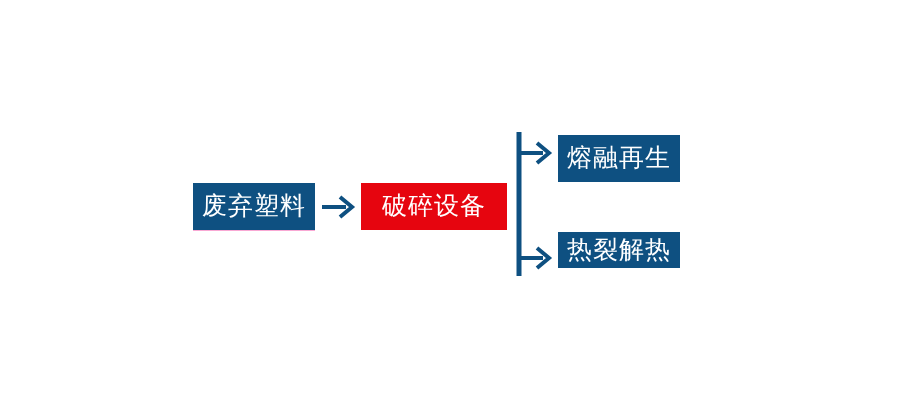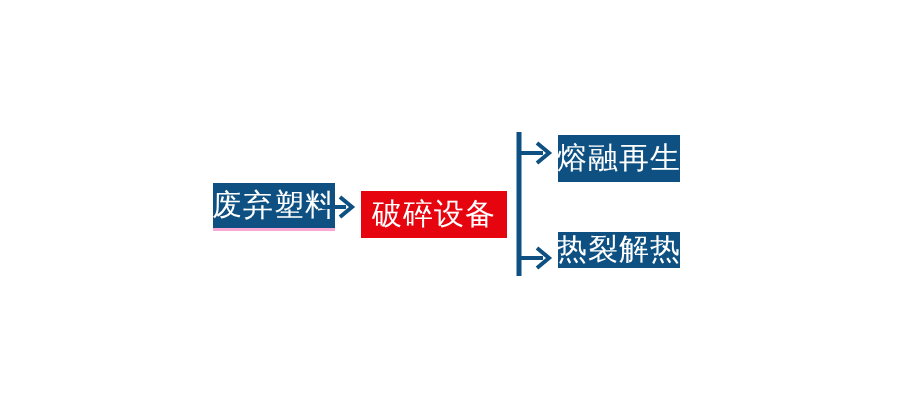--- a/index.html
+++ b/index.html
@@ -17,55 +17,53 @@
     background: #ffffff;
     overflow: hidden;
   }
   .node {
     position: absolute;
     display: flex;
     align-items: center;
     justify-content: center;
     box-sizing: border-box;
     color: #ffffff;
-    font-size: 30px;
+    font-size: 25px;
     letter-spacing: 1px;
     line-height: 1;
     white-space: nowrap;
     font-family: "DejaVu Sans", "Liberation Sans", sans-serif;
   }
   .node-blue {
     background: #0e5081;
   }
   .node-red {
     background: #e6050f;
   }
   .node-underline-red {
-    border-bottom: 3px solid #f9a8d4;
-    margin-left: 20px;
+    border-bottom: 1px solid #f9a8d4;
   }
   .node-label {
     display: block;
     transform: translateY(-1px);
   }
 
   
   #node-waste {
     left: 193px;
     top: 183px;
     width: 122px;
     height: 48px;
   }
   
   #node-crusher {
     left: 361px;
     top: 183px;
     width: 146px;
     height: 47px;
-    margin-top: 8px;
   }
   
   #node-melt {
     left: 558px;
     top: 135px;
     width: 122px;
     height: 47px;
   }
   
   #node-pyrolysis {

